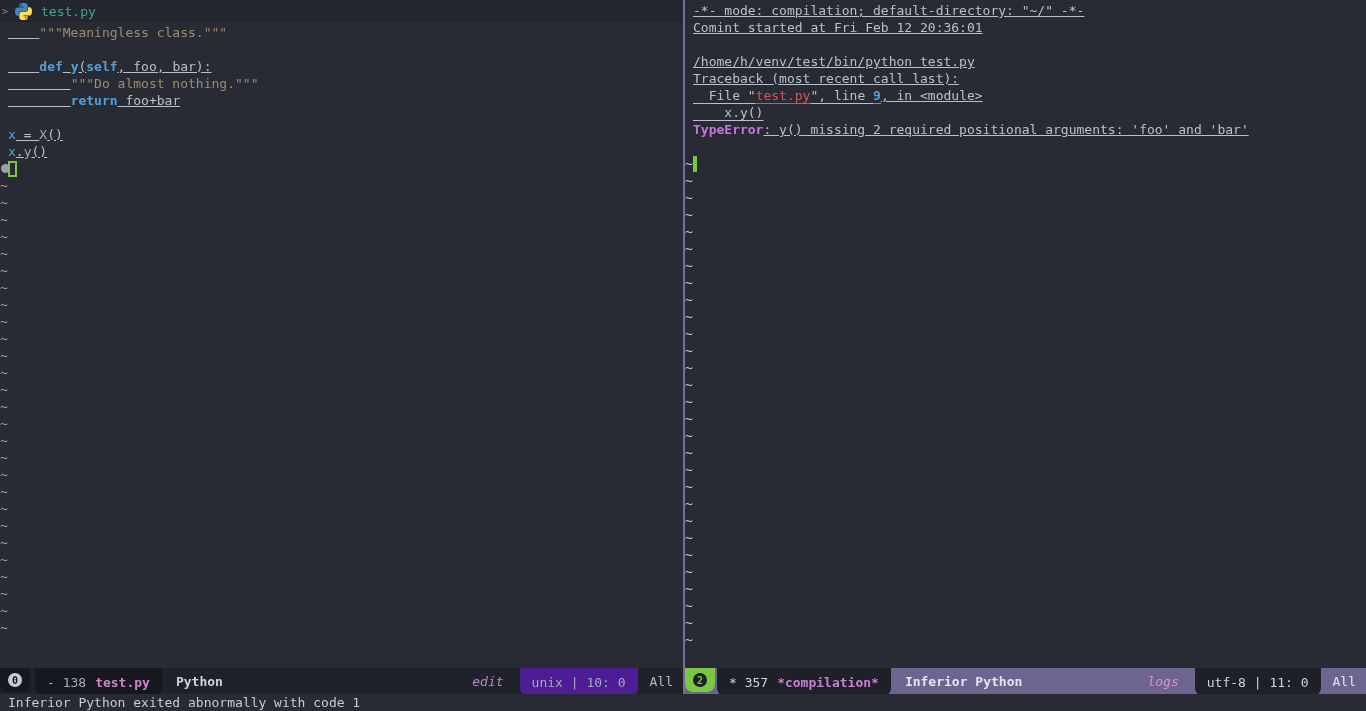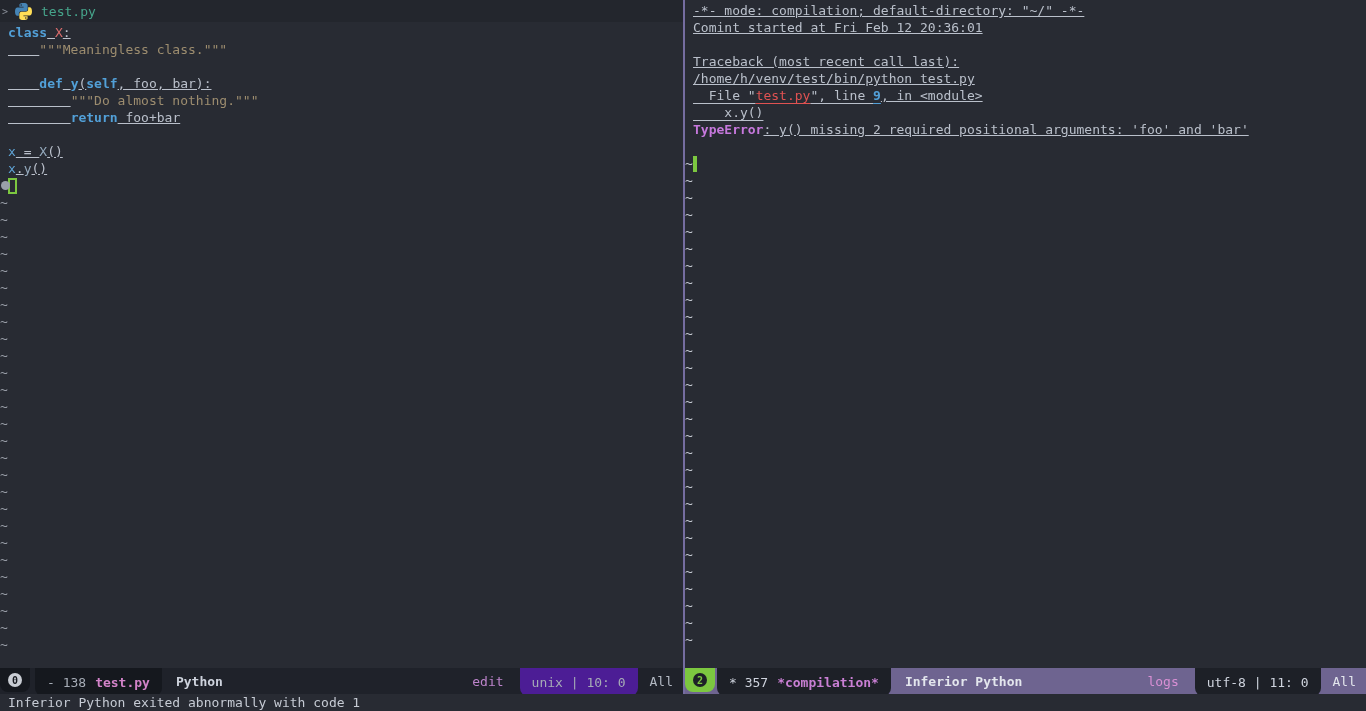--- a/index.html
+++ b/index.html
@@ -69,21 +69,21 @@
   .inactive .winum { background:#c9cdd4; color:#15181e; }
   .active   .winum { background:#1d2027; color:#7cc740; }
   .ml-gap { width:5px; flex:none; }
   .ml-dim { color:#a6acb6; }
   .active .ml-dim { color:#ced3dd; }
   .ml-bufname { margin-left:9px; font-weight:bold; color:#d383c9; }
   .active .ml-bufname { color:#c97fd4; }
   .ml-mode { margin-left:14px; align-self:center; color:#ced3dd;font-weight:bold; }
   .active .ml-mode { color:#e3e6ed; }
   .ml-spacer { flex:1; }
-  .ml-state { margin-right:16px; align-self:center; color:#bd84cb; }
+  .ml-state { margin-right:16px; align-self:center; color:#bd84cb;font-style:italic; }
   .active .ml-state { color:#d98fd4;margin-left:29px; }
   .ml-scroll { padding:0 10px 0 12px; align-self:center; color:#b3b9c3; }
   .active .ml-scroll { color:#e3e6ed; }
 
   
   .echo-area { height:17px; display:flex; align-items:center; padding-left:8px;
                color:#c6cbd4; background:#282b33; }
 </style>
 </head>
 <body>
@@ -101,24 +101,20 @@
               <path fill="#ffde57" d="M64.1 128c32.6 0 30.6-14.1 30.6-14.1l-.1-14.6H63.5v-4.4H107s20.9 2.4 20.9-30.6-18.2-31.8-18.2-31.8H98.8v15.3s.6 18.2-17.9 18.2H50s-17.3-.3-17.3 16.7v28.1S30 128 64.1 128zm17.2-9.8a5.6 5.6 0 1 1 0-11.2 5.6 5.6 0 0 1 0 11.2z"></path>
             </svg>
           </span>
           <span class="tab-label">test.py</span>
         </div>
       </div>
 
       <div class="buffer">
           <div class="line">
             <span class="fringe"></span>
-            <span class="text"><span class="tk-kw">class</span><span class="tk-pl"> </span><span class="tk-cls">X</span><span class="tk-pl">:</span></span>
-          </div>
-          <div class="line">
-            <span class="fringe"></span>
             <span class="text"><span class="tk-pl">    </span><span class="tk-str">"""Meaningless class."""</span></span>
           </div>
           <div class="line">
             <span class="fringe"></span>
             <span class="text"></span>
           </div>
           <div class="line">
             <span class="fringe"></span>
             <span class="text"><span class="tk-pl">    </span><span class="tk-kw">def</span><span class="tk-pl"> </span><span class="tk-fn">y</span><span class="tk-pl">(</span><span class="tk-kw">self</span><span class="tk-pl">, foo, bar):</span></span>
           </div>
@@ -342,25 +338,25 @@
           <div class="line">
             <span class="fringe"></span>
             <span class="text"><span class="tk-pl">Comint started at Fri Feb 12 20:36:01</span></span>
           </div>
           <div class="line">
             <span class="fringe"></span>
             <span class="text"></span>
           </div>
           <div class="line">
             <span class="fringe"></span>
+            <span class="text"><span class="tk-pl">/home/h/venv/test/bin/python test.py</span></span>
+          </div>
+          <div class="line">
+            <span class="fringe"></span>
             <span class="text"><span class="tk-pl">Traceback (most recent call last):</span></span>
-          </div>
-          <div class="line">
-            <span class="fringe"></span>
-            <span class="text"><span class="tk-pl">/home/h/venv/test/bin/python test.py</span></span>
           </div>
           <div class="line">
             <span class="fringe"></span>
             <span class="text"><span class="tk-lnk">  File "</span><span class="tk-errfile">test.py</span><span class="tk-lnk">", line </span><span class="tk-lnum">9</span><span class="tk-pl">, in &lt;module&gt;</span></span>
           </div>
           <div class="line">
             <span class="fringe"></span>
             <span class="text"><span class="tk-lnk">    x.y()</span></span>
           </div>
           <div class="line">

